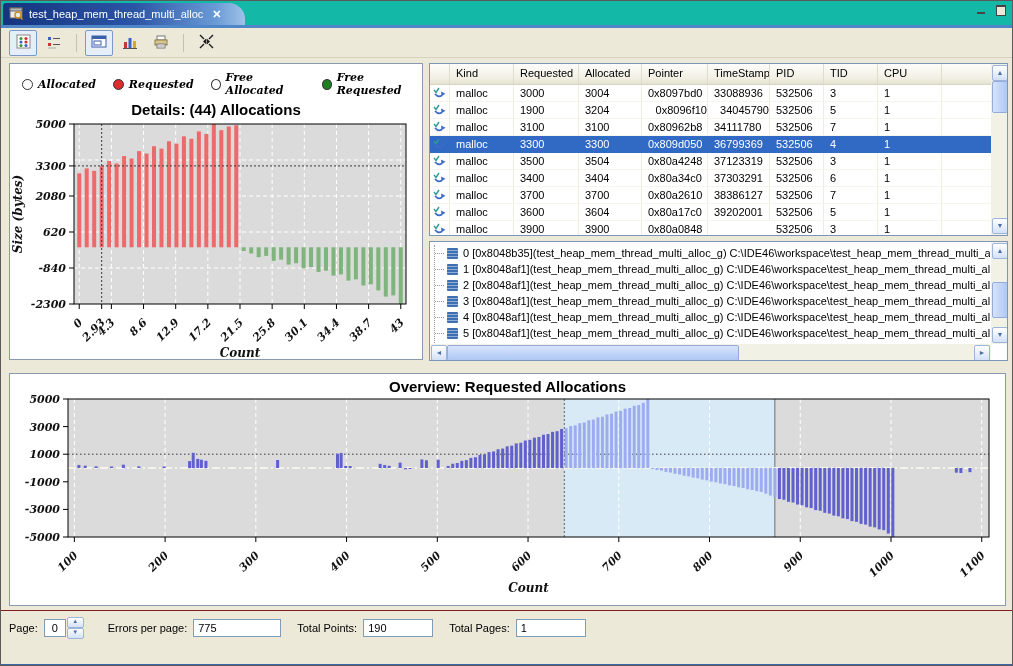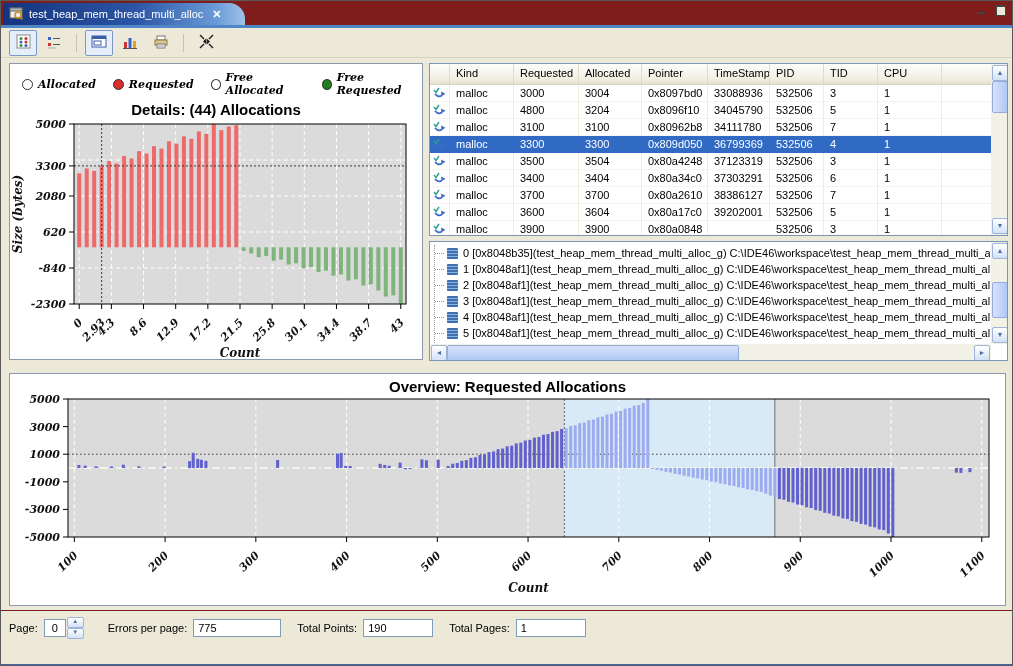--- a/index.html
+++ b/index.html
@@ -1,20 +1,20 @@
 <!DOCTYPE html>
 <html><head>
 <meta charset="utf-8">
 <style>
   html,body{margin:0;padding:0;background:#fff;}
   .window{position:relative;width:1013px;height:666px;background:#ECE9D8;
     border:1px solid #5a5a5a;box-sizing:border-box;overflow:hidden;
     font-family:"Liberation Sans",sans-serif;font-size:11px;color:#000;}
   
-  .tabbar{position:absolute;left:0;top:0;right:0;height:24px;background:#7f1d1d;}
+  .tabbar{position:absolute;left:0;top:0;right:0;height:24px;background:#14b8a6;}
   .tab-active{position:absolute;left:2px;top:2px;height:22px;width:242px;
     background:linear-gradient(90deg,#14347E 0%,#2C55A6 55%,#6A9BD6 88%,#9FC2E8 100%);
     border-radius:3px 16px 0 0;color:#fff;display:flex;align-items:center;padding:0 6px;gap:5px;box-sizing:border-box;}
   .tab-label{font-size:11px;white-space:nowrap;}
   .tab-close{font-weight:bold;font-size:11px;margin-left:4px;cursor:default;}
   .win-btns{position:absolute;right:6px;top:4px;display:flex;gap:8px;}
   .win-btn{width:11px;height:10px;position:relative;}
   .min-glyph{position:absolute;left:1px;bottom:1px;width:8px;height:2px;background:#444;}
   .restore-glyph{position:absolute;left:1px;top:0;width:8px;height:8px;border:1px solid #444;border-top:2px solid #444;background:#ECE9D8;}
   .blue-strip{position:absolute;left:0;top:24px;right:0;height:3px;background:#4E86C8;}
@@ -325,24 +325,24 @@
           </div>
           <div class="trow2">
             <div class="tcell icell" style="width: 20px; flex: 0 0 auto;">
               <svg width="13" height="12" viewBox="0 0 13 12">
                 <path d="M1 3 l2 2.5 L6 1" fill="none" stroke="#2E9C94" stroke-width="1.4"></path>
                 <path d="M2 7 q3.5 4 7 1.2" fill="none" stroke="#3D6CC8" stroke-width="1.8"></path>
                 <path d="M8 4.5 l4.5 2.2 -4 2.6 z" fill="#3D6CC8"></path>
               </svg>
             </div>
             <div class="tcell" style="width: 64px; flex: 0 0 auto;">malloc</div>
-            <div class="tcell" style="width: 65px; flex: 0 0 auto;">4800</div>
+            <div class="tcell" style="width: 65px; flex: 0 0 auto;">1900</div>
             <div class="tcell" style="width: 63px; flex: 0 0 auto;">3204</div>
-            <div class="tcell" style="width: 66px; flex: 0 0 auto;">0x8096f10</div>
-            <div class="tcell" style="width: 62px; flex: 0 0 auto;">34045790</div>
+            <div class="tcell" style="width: 66px; flex: 0 0 auto; text-align: right;">0x8096f10</div>
+            <div class="tcell" style="width: 62px; flex: 0 0 auto; text-align: right;">34045790</div>
             <div class="tcell" style="width: 54px; flex: 0 0 auto;">532506</div>
             <div class="tcell" style="width: 54px; flex: 0 0 auto;">5</div>
             <div class="tcell" style="width: 64px; flex: 0 0 auto;">1</div>
             <div class="tcell" style="flex: 1 1 0%; border-right: none;"></div>
           </div>
           <div class="trow2">
             <div class="tcell icell" style="width: 20px; flex: 0 0 auto;">
               <svg width="13" height="12" viewBox="0 0 13 12">
                 <path d="M1 3 l2 2.5 L6 1" fill="none" stroke="#2E9C94" stroke-width="1.4"></path>
                 <path d="M2 7 q3.5 4 7 1.2" fill="none" stroke="#3D6CC8" stroke-width="1.8"></path>

